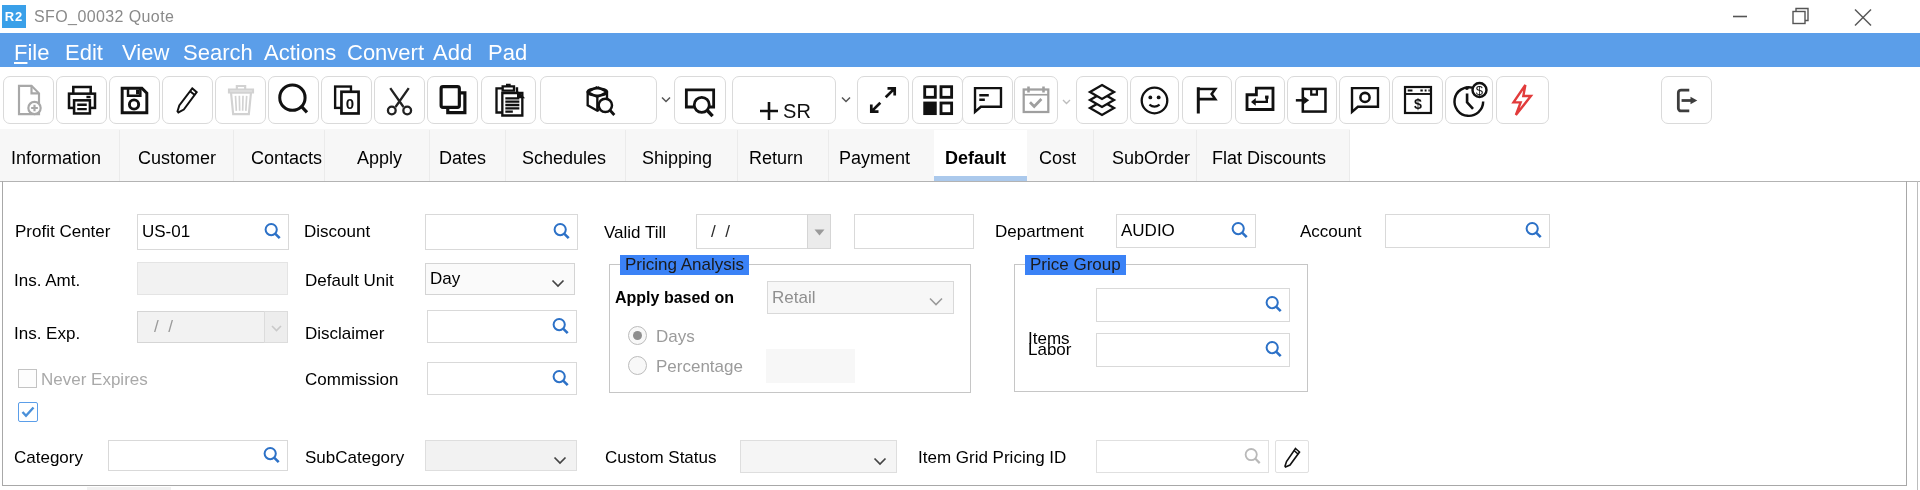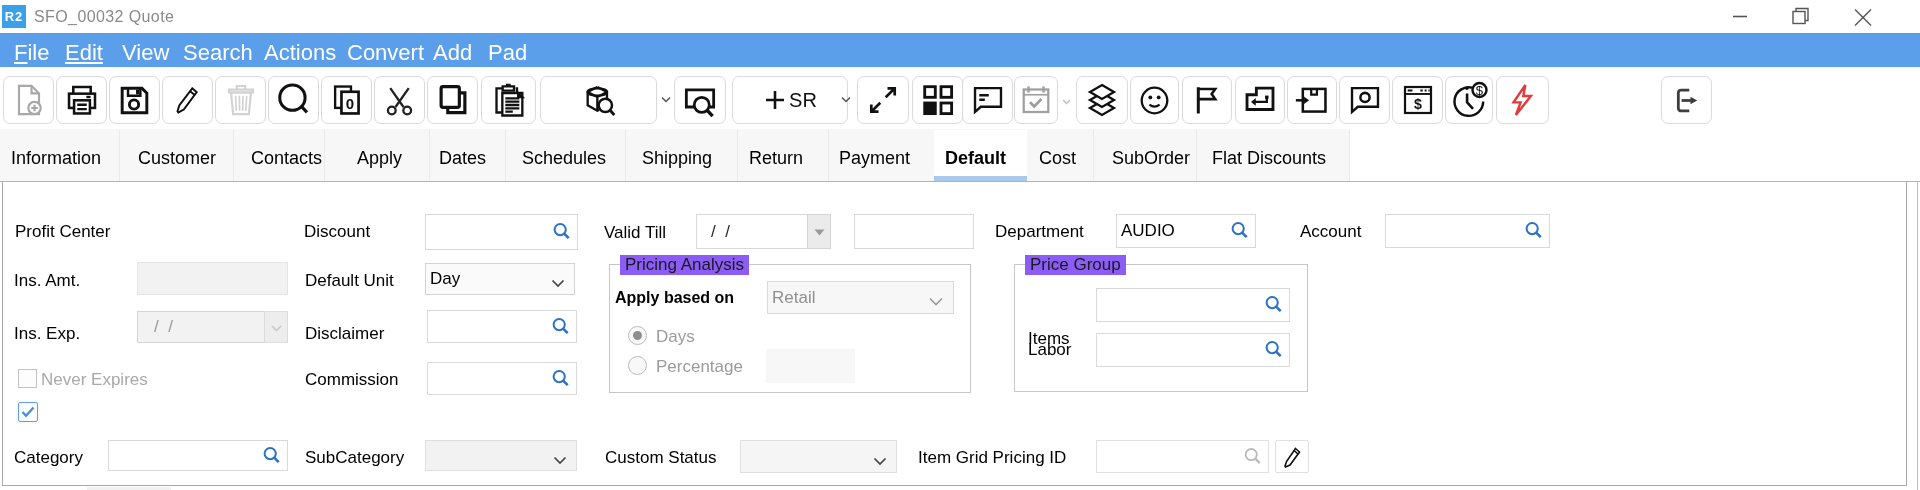--- a/index.html
+++ b/index.html
@@ -34,21 +34,21 @@
 #winR {left:1917px; top:181px; width:1px; height:309px; background:#bdbdbd;}
 
 .lbl {position:absolute; font-size:17px; color:#000; white-space:nowrap;}
 .lbl.gray {color:#a9a9a9;}
 .fld {position:absolute; background:#fff; border:1px solid #d9d9d9;
   font-size:17px; color:#000; display:flex; align-items:center; padding:0 4px;}
 .fld.dis {background:#f2f2f2; border-color:#e4e4e4; color:#8a8a8a;}
 .fld.ddl {background:#fafafa; border-color:#d4d4d4;}
 .mag {position:absolute; right:5px; top:50%; margin-top:-10px;}
 .grp {position:absolute; border:1px solid #c6c6c6;}
-.gcap {position:absolute; top:-10px; left:10px; background:#8b5cf6; padding:0 5px;
+.gcap {position:absolute; top:-10px; left:10px; background:#3b82f6; padding:0 5px;
   font-size:17px; color:#1a1a1a;}
 .chev {position:absolute; right:8px; top:50%; margin-top:-5px;}
 .radio {position:absolute; width:19px; height:19px; border:1px solid #bcbcbc;
   border-radius:50%; background:#f8f8f8;}
 .radio .dot {position:absolute; left:4px; top:4px; width:9px; height:9px;
   border-radius:50%; background:#8e8e8e;}
 </style>
 </head>
 <body>
 <div id="stage">
@@ -61,21 +61,21 @@
   <svg class="abs" style="left:1726px; top:2px;" width="160" height="28" viewBox="0 0 160 28">
     <line x1="7" y1="14.5" x2="21" y2="14.5" stroke="#555" stroke-width="1.6"></line>
     <rect x="67" y="9.5" width="12" height="12" fill="#fff" stroke="#555" stroke-width="1.4"></rect>
     <path d="M70 9.5 v-3 h12 v12 h-3" fill="none" stroke="#555" stroke-width="1.4"></path>
     <line x1="129" y1="7.5" x2="145" y2="23.5" stroke="#555" stroke-width="1.4"></line>
     <line x1="145" y1="7.5" x2="129" y2="23.5" stroke="#555" stroke-width="1.4"></line>
   </svg>
 
   <div class="abs" id="menubar"></div>
   <div class="mi" style="left:14px;"><span style="text-decoration:underline">F</span>ile</div>
-  <div class="mi" style="left:65px;text-decoration:underline;">Edit</div>
+  <div class="mi" style="left:65px;">Edit</div>
   <div class="mi" style="left:122px;">View</div>
   <div class="mi" style="left:183px;">Search</div>
   <div class="mi" style="left:264px;">Actions</div>
   <div class="mi" style="left:347px;">Convert</div>
   <div class="mi" style="left:433px;">Add</div>
   <div class="mi" style="left:488px;">Pad</div>
 
   <div class="btn" style="left:3px;">
     <svg width="40" height="40" viewBox="0 0 24 24" fill="none" stroke="#a8a8a8" stroke-width="1.3">
       <path d="M6 3.5 h7.5 l4.5 4.5 v12.5 h-12 z"></path>
@@ -162,21 +162,21 @@
   <svg class="tbchev" style="left:659px;" width="14" height="11" viewBox="0 0 14 11" fill="none" stroke="#555" stroke-width="1.5">
       <path d="M3 3.5 l4 4 4 -4"></path>
     </svg>
   <div class="btn" style="left:674px; width:52px;">
     <svg width="42" height="42" viewBox="0 0 24 24" fill="none" stroke="#111" stroke-width="1.6">
       <path d="M8.5 16 h-4.3 v-9.8 h15.6 v9.8 h-2.2"></path>
       <circle cx="13" cy="14.8" r="4.3" fill="#fff"></circle>
       <path d="M16.2 18 l3 3.2" stroke-width="1.9"></path>
     </svg>
   </div>
-  <div class="btn" style="left:732px; width:116px; font-size:20px; color:#111;">
+  <div class="btn" style="left:732px; width:104px; font-size:20px; color:#111;align-items:flex-end;">
     <svg width="24" height="24" viewBox="0 0 24 24" stroke="#111" stroke-width="2.6" fill="none">
         <path d="M12 3 v18 M3 12 h18"></path>
       </svg>
     <span style="margin-left:2px;">SR</span>
   </div>
   <svg class="tbchev" style="left:839px;" width="14" height="11" viewBox="0 0 14 11" fill="none" stroke="#555" stroke-width="1.5">
       <path d="M3 3.5 l4 4 4 -4"></path>
     </svg>
   <div class="btn" style="left:857px; width:52px;">
     <svg width="36" height="36" viewBox="0 0 24 24" fill="none" stroke="#111" stroke-width="1.8">
@@ -311,20 +311,26 @@
   <div class="tab" style="left:1112px;">SubOrder</div>
   <div class="tab" style="left:1212px;">Flat Discounts</div>
 
   <div class="abs" id="panelL"></div>
   <div class="abs" id="panelR"></div>
   <div class="abs" id="panelB"></div>
   <div class="abs" id="winR"></div>
   <div class="abs" style="left:87px; top:487px; width:84px; height:3px; background:#f1f1f1;"></div>
 
   <div class="lbl" style="left:15px; top:222px;">Profit Center</div>
+  <div class="fld" style="left:137px; top:214px; width:152px; height:36px;">US-01
+    <span class="mag"><svg width="20" height="20" viewBox="0 0 20 20" fill="none">
+          <circle cx="8.2" cy="7.6" r="5.6" stroke="#2c71c7" stroke-width="2"></circle>
+          <path d="M12.4 11.8 l4.3 4.3" stroke="#2c71c7" stroke-width="2.6"></path>
+        </svg></span>
+  </div>
   <div class="lbl" style="left:304px; top:222px;">Discount</div>
   <div class="fld" style="left:425px; top:214px; width:153px; height:36px;">
     <span class="mag"><svg width="20" height="20" viewBox="0 0 20 20" fill="none">
           <circle cx="8.2" cy="7.6" r="5.6" stroke="#2c71c7" stroke-width="2"></circle>
           <path d="M12.4 11.8 l4.3 4.3" stroke="#2c71c7" stroke-width="2.6"></path>
         </svg></span>
   </div>
   <div class="lbl" style="left:604px; top:223px;">Valid Till</div>
   <div class="fld" style="left:696px; top:214px; width:112px; height:35px; padding-left:14px; color:#2b2b2b;">/&nbsp;&nbsp;/</div>
   <div class="abs" style="left:807px; top:214px; width:24px; height:35px; background:#ebebeb; border:1px solid #d5d5d5;">

